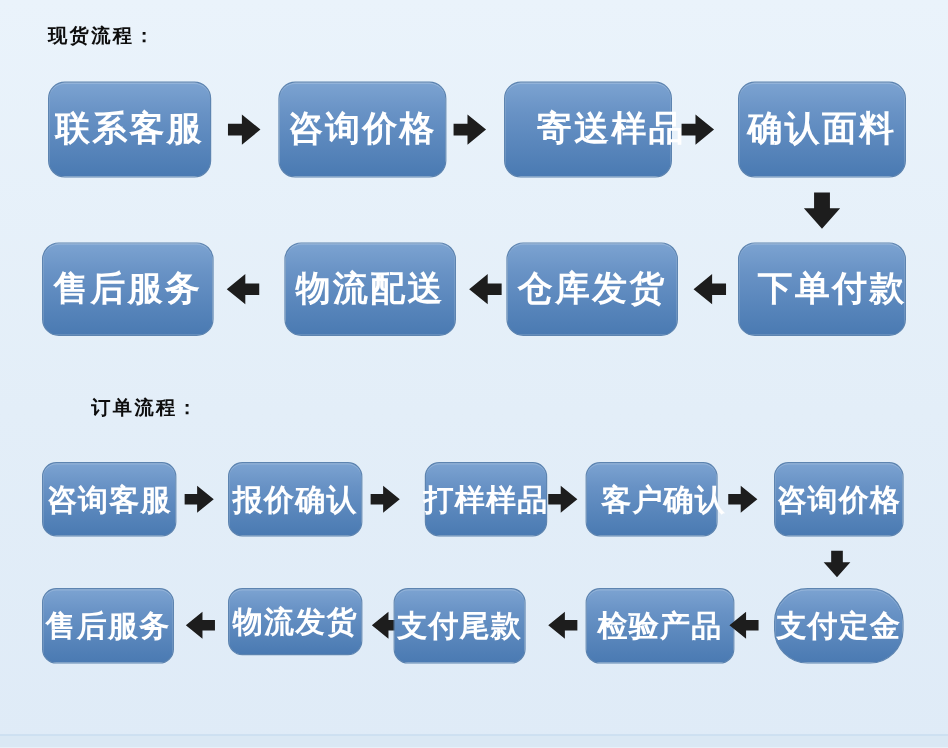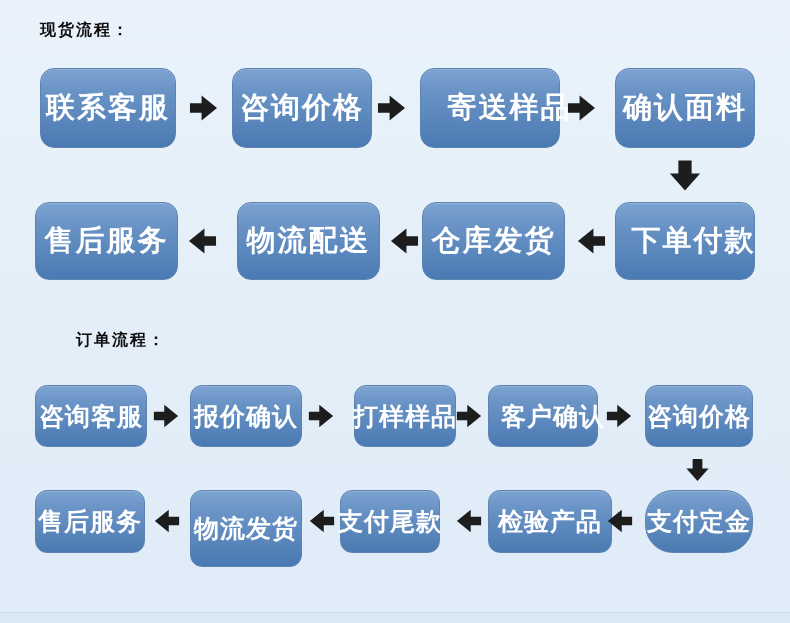--- a/index.html
+++ b/index.html
@@ -126,25 +126,25 @@
   <div class="box small" style="left:645px; top:385px; width:108px;">咨询价格</div>
 
   <svg class="arrow" style="left:685px; top:458px;" width="25" height="24" viewBox="0 0 36 34">
       <path d="M11 1 H25 V15 H34 L18 33 L2 15 H11 Z"></path>
     </svg>
 
   <div class="box small" style="left:35px; top:490px; width:110px; height:63px;">售后服务</div>
   <svg class="arrow" style="left:154px; top:508px;" width="26" height="26" viewBox="0 0 30 30">
       <path d="M29 10 H17 V2 L1 15 L17 28 V20 H29 Z"></path>
     </svg>
-  <div class="box small" style="left:190px; top:490px; width:112px; height:77px;">物流发货</div>
+  <div class="box small" style="left:190px; top:490px; width:112px; height:56px;">物流发货</div>
   <svg class="arrow" style="left:309px; top:508px;" width="26" height="26" viewBox="0 0 30 30">
       <path d="M29 10 H17 V2 L1 15 L17 28 V20 H29 Z"></path>
     </svg>
-  <div class="box small" style="left:328px; top:490px; width:100px; height:63px;margin-left:12px;">支付尾款</div>
+  <div class="box small" style="left:328px; top:490px; width:110px; height:63px;">支付尾款</div>
   <svg class="arrow" style="left:456px; top:508px;" width="26" height="26" viewBox="0 0 30 30">
       <path d="M29 10 H17 V2 L1 15 L17 28 V20 H29 Z"></path>
     </svg>
   <div class="box small" style="left:488px; top:490px; width:124px; height:63px;">检验产品</div>
   <svg class="arrow" style="left:607px; top:508px;" width="26" height="26" viewBox="0 0 30 30">
       <path d="M29 10 H17 V2 L1 15 L17 28 V20 H29 Z"></path>
     </svg>
   <div class="box small" style="left:645px; top:490px; width:108px; height:63px;border-radius:28px;">支付定金</div>
 
   <div class="bottom-strip"></div>

